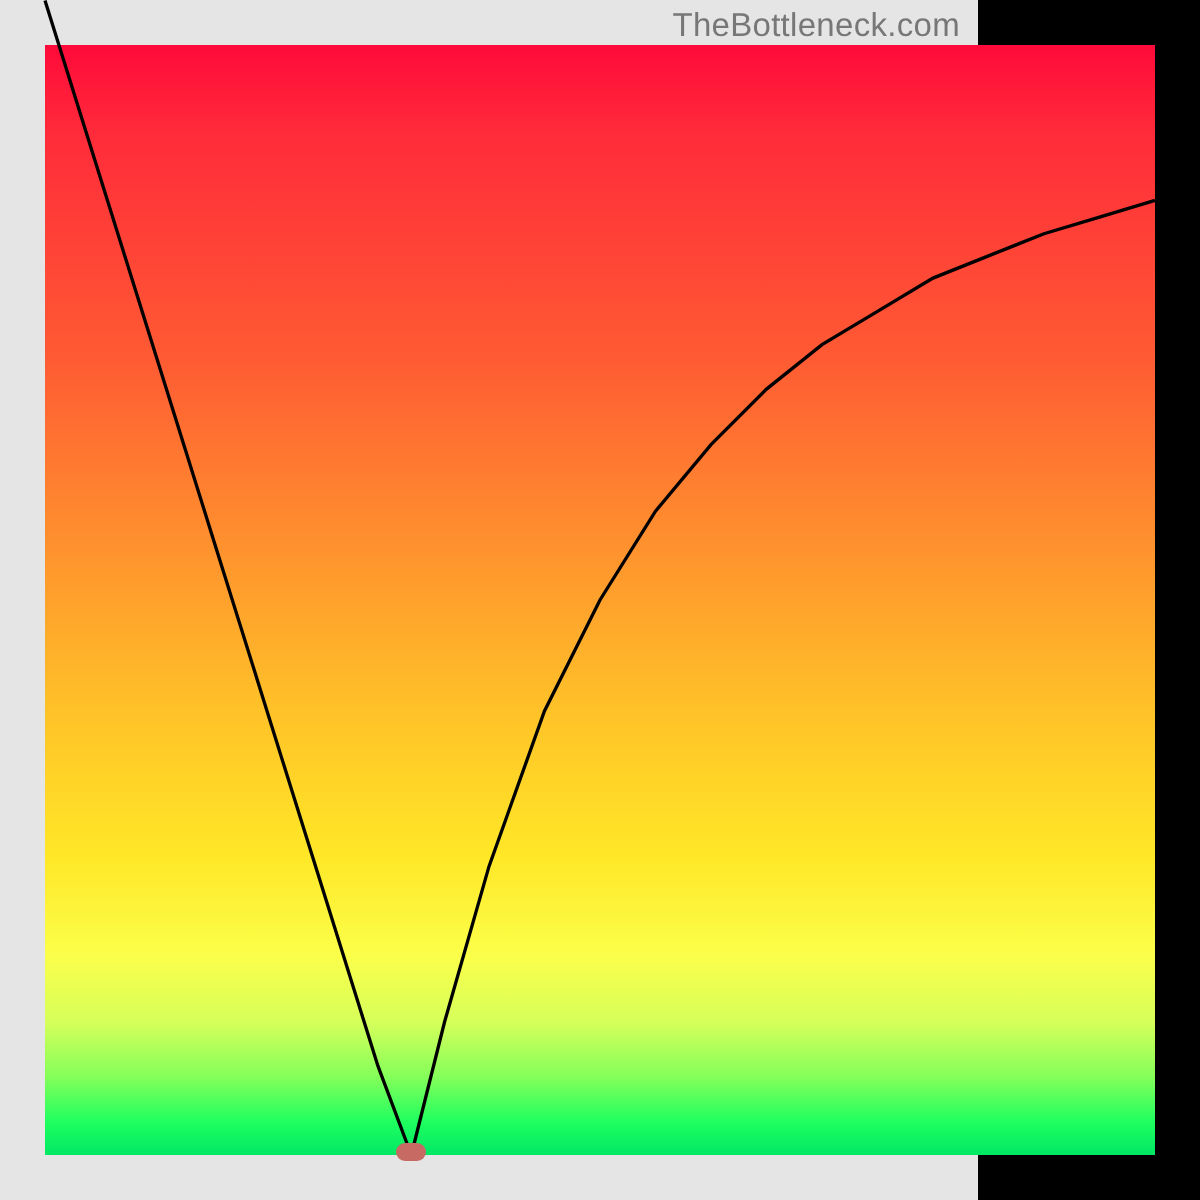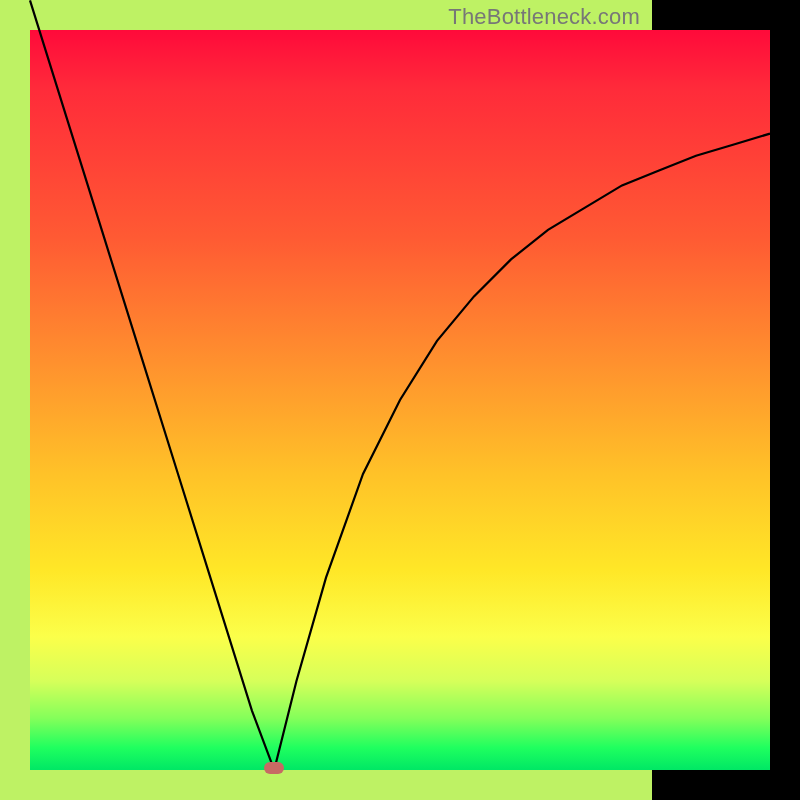--- a/index.html
+++ b/index.html
@@ -8,21 +8,21 @@
     width: 800px;
     height: 800px;
     overflow: hidden;
     background: #000;
     font-family: Arial, Helvetica, sans-serif;
   }
   .frame {
     position: relative;
     width: 652px;
     height: 800px;
-    background: #bef264;
+    background: #e5e5e5;
   }
   .plot {
     position: absolute;
     left: 30px;
     top: 30px;
     width: 740px;
     height: 740px;
     
     background: linear-gradient(
       to bottom,

